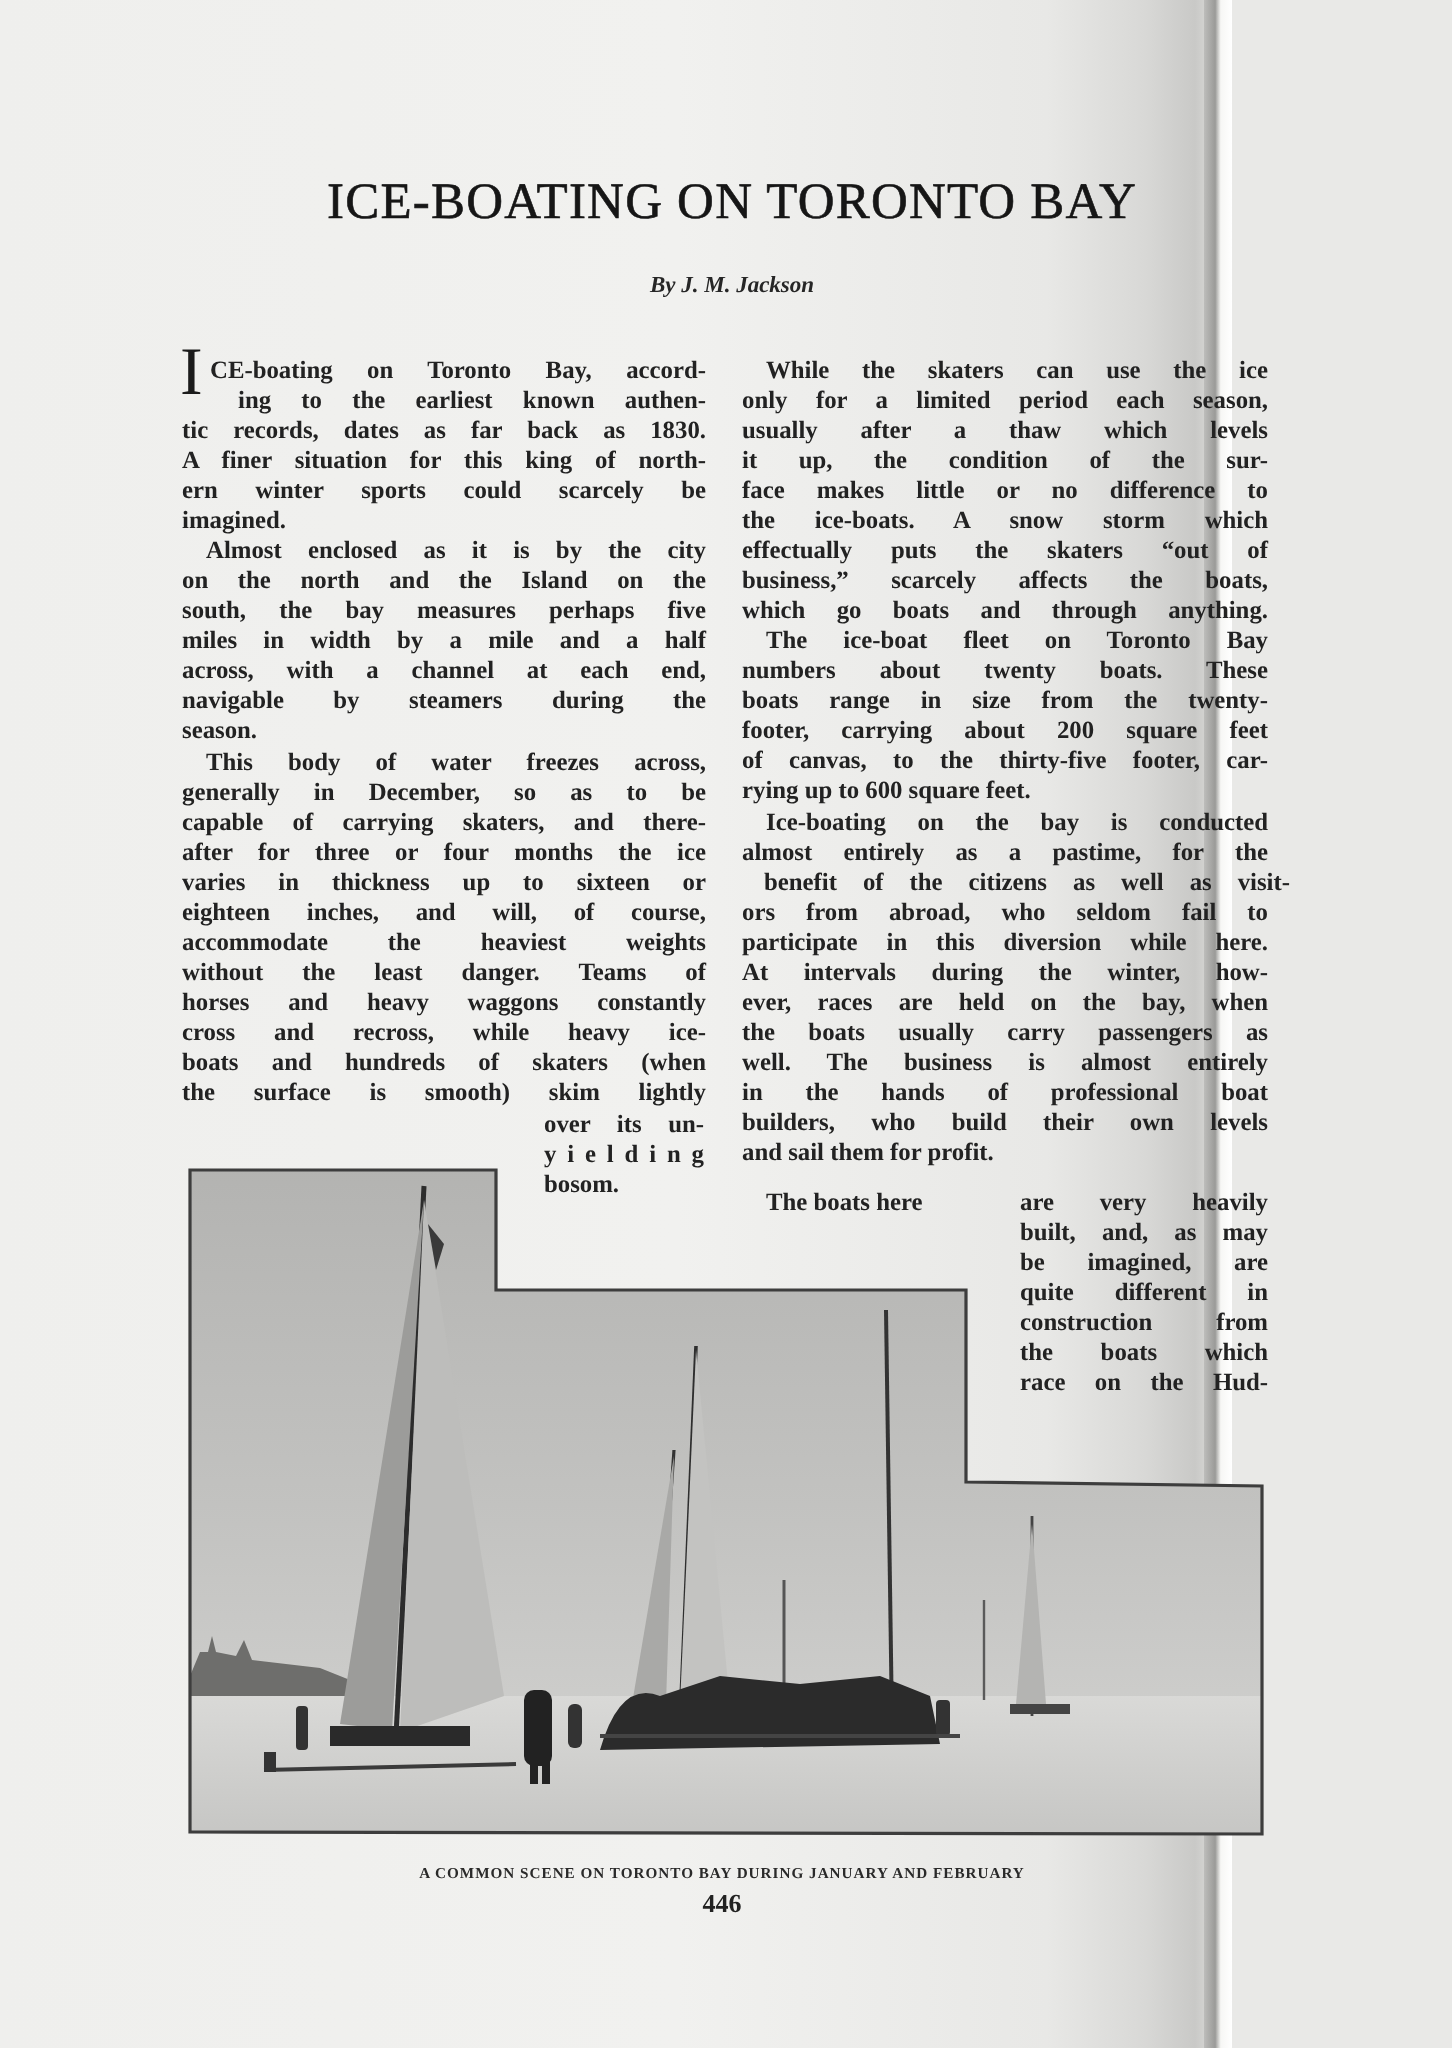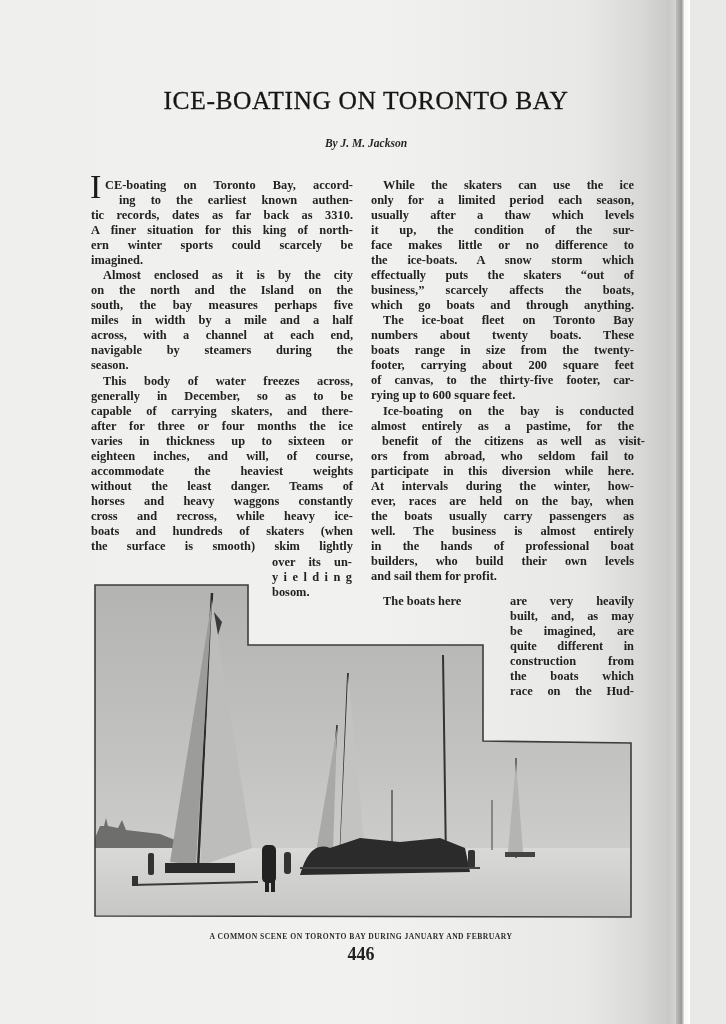--- a/index.html
+++ b/index.html
@@ -3,21 +3,21 @@
 <meta charset="utf-8">
 <style>
   html, body { margin: 0; padding: 0; }
   body {
     width: 726px; height: 1024px; overflow: hidden; position: relative;
     background: #e9e9e7;
     font-family: "DejaVu Serif", "Liberation Serif", serif;
     color: #1e1e1e;
   }
   .page {
-    position: absolute; left: 0; top: 0; width: 690px; height: 1024px;
+    position: absolute; left: 0; top: 0; width: 616px; height: 1024px;
     background: linear-gradient(90deg, #efefed 0%, #f1f1ef 55%, #e8e8e6 85%, #d8d8d6 93%, #c9c9c7 97%, #e0e0de 99%, #f4f4f2 100%);
   }
   .gutter-shadow {
     position: absolute; right: 0; top: 0; width: 14px; height: 1024px;
     background: linear-gradient(90deg, #bdbdbb 0%, #9a9a98 40%, #f7f7f5 60%, #ffffff 100%);
   }
   .title {
     position: absolute; left: 96px; top: 86px; width: 540px;
     text-align: center; font-family: "Liberation Serif", serif;
     font-size: 25.5px; letter-spacing: 0.6px; color: #161616; font-weight: normal;
@@ -44,38 +44,38 @@
   .photo {
     position: absolute; left: 0; top: 0; width: 726px; height: 1024px;
   }
   .caption {
     position: absolute; left: 96px; top: 932px; width: 530px; text-align: center;
     font-family: "Liberation Serif", serif; font-weight: bold;
     font-size: 7.6px; letter-spacing: 0.5px; color: #2a2a2a;
   }
   .page-number {
     position: absolute; left: 96px; top: 944px; width: 530px; text-align: center;
-    font-family: "Liberation Serif", serif; font-weight: bold; font-size: 18px; color: #222;
+    font-family: "Liberation Serif", serif; font-weight: bold; font-size: 13px; color: #222;
   }
 </style>
 </head>
 <body>
 
 <div class="page">
   <div class="gutter-shadow"></div>
 
   <h1 class="title" style="margin:0">ICE-BOATING ON TORONTO BAY</h1>
   <div class="byline">By J. M. Jackson</div>
 
   <div class="dropcap">I</div>
 
   <div id="left-col">
       <div class="line" style="left: 105px; width: 248px; top: 178px;">CE-boating on Toronto Bay, accord-</div>
       <div class="line" style="left: 119px; width: 234px; top: 193px;">ing to the earliest known authen-</div>
-      <div class="line" style="left: 91px; width: 262px; top: 208px;">tic records, dates as far back as 3310.</div>
+      <div class="line" style="left: 91px; width: 262px; top: 208px;">tic records, dates as far back as 1830.</div>
       <div class="line" style="left: 91px; width: 262px; top: 223px;">A finer situation for this king of north-</div>
       <div class="line" style="left: 91px; width: 262px; top: 238px;">ern winter sports could scarcely be</div>
       <div class="line last" style="left: 91px; width: 262px; top: 253px;">imagined.</div>
       <div class="line indent" style="left: 91px; width: 262px; top: 268px;">Almost enclosed as it is by the city</div>
       <div class="line" style="left: 91px; width: 262px; top: 283px;">on the north and the Island on the</div>
       <div class="line" style="left: 91px; width: 262px; top: 298px;">south, the bay measures perhaps five</div>
       <div class="line" style="left: 91px; width: 262px; top: 313px;">miles in width by a mile and a half</div>
       <div class="line" style="left: 91px; width: 262px; top: 328px;">across, with a channel at each end,</div>
       <div class="line" style="left: 91px; width: 262px; top: 343px;">navigable by steamers during the</div>
       <div class="line last" style="left: 91px; width: 262px; top: 358px;">season.</div>

